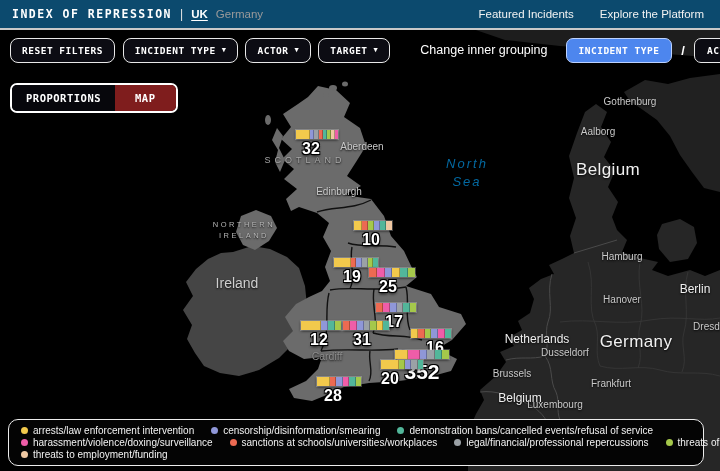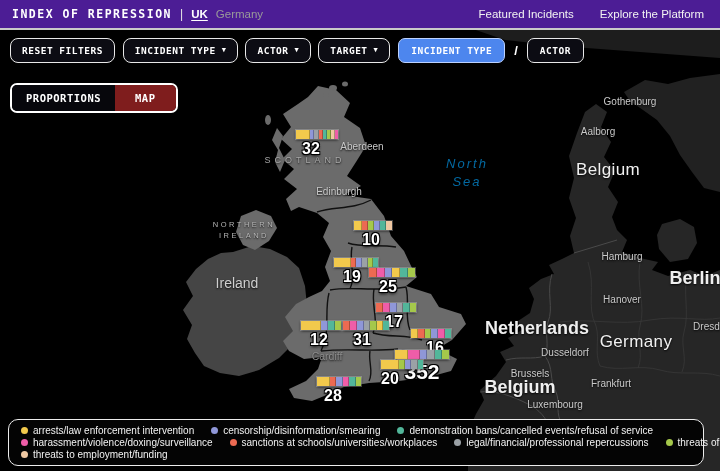--- a/index.html
+++ b/index.html
@@ -1,20 +1,20 @@
 <!DOCTYPE html>
 <html><head>
 <meta charset="utf-8">
 <style>
   html,body{margin:0;padding:0;background:#000;}
   .screen{position:relative;width:720px;height:471px;overflow:hidden;background:#000;
     font-family:"Liberation Sans",sans-serif;color:#fff;}
   svg#map-svg{position:absolute;inset:0;}
   
-  header{position:absolute;top:0;left:0;right:0;height:28px;background:#4c1d95;
+  header{position:absolute;top:0;left:0;right:0;height:28px;background:#0c4a6e;
     border-bottom:2px solid #c9c9c9;display:flex;align-items:center;padding:0 12px;z-index:40;}
   .brand{display:flex;align-items:center;gap:8px;}
   .app-title{font-family:"DejaVu Sans Mono",monospace;font-weight:bold;font-size:11.5px;letter-spacing:1.5px;}
   .brand .sep{color:#e6e6e6;font-size:12px;}
   .country-tab{font-size:11.5px;cursor:pointer;}
   .country-tab.active{color:#fff;font-weight:bold;text-decoration:underline;text-underline-offset:2px;}
   .country-tab.inactive{color:#9a9a9a;}
   nav#top-nav{margin-left:auto;display:flex;gap:26px;padding-right:4px;}
   nav#top-nav .nav-item{font-size:11.5px;color:#f2f2f2;cursor:pointer;}
   
@@ -36,21 +36,21 @@
   #view-toggle .opt{font-family:"DejaVu Sans Mono",monospace;font-weight:bold;font-size:10.5px;
     letter-spacing:.5px;color:#fff;padding:7px 14px;background:#07070c;cursor:pointer;}
   #view-toggle .opt.active{background:#7f1d1d;padding:7px 20px;}
   
   #label-layer{position:absolute;inset:0;z-index:10;pointer-events:none;}
   .map-label{position:absolute;transform:translate(-50%,-50%);white-space:pre-line;text-align:center;
     text-shadow:0 1px 2px rgba(0,0,0,.9);}
   .lbl-city{font-size:10px;color:#c9c9c9;}
   .lbl-city-dim{font-size:10.5px;color:#8d8d8d;}
   .lbl-country-lg{font-size:17px;color:#f1f1f1;letter-spacing:.4px;}
-  .lbl-country-md{font-size:18px;color:#efefef;font-weight:bold;}
+  .lbl-country-md{font-size:12px;color:#efefef;font-weight:normal;margin-top:11px;}
   .lbl-country-ire{font-size:14px;color:#cfcfcf;}
   .lbl-region-spaced{font-size:9px;letter-spacing:4px;color:#a6a6a6;}
   .lbl-region-spaced-small{font-size:7.5px;letter-spacing:2.5px;color:#b5b5b5;line-height:1.5;}
   .lbl-sea{font-size:13px;font-style:italic;color:#0369a1;letter-spacing:2px;line-height:1.4;}
   
   #marker-layer{position:absolute;inset:0;z-index:20;}
   .marker{position:absolute;}
   .marker .bar{display:flex;height:9px;box-shadow:0 0 0 1px rgba(255,255,255,.25),0 1px 3px rgba(0,0,0,.8);}
   .marker .bar span{border-right:1px solid rgba(0,0,0,.28);}
   .marker .bar span:last-child{border-right:none;}
@@ -138,21 +138,21 @@
       <span class="map-label lbl-city" style="left: 630px; top: 101px;">Gothenburg</span>
       <span class="map-label lbl-city" style="left: 598px; top: 131px;">Aalborg</span>
       <span class="map-label lbl-country-lg" style="left: 608px; top: 170px;">Belgium</span>
       <span class="map-label lbl-city" style="left: 622px; top: 256px;">Hamburg</span>
       <span class="map-label lbl-country-md" style="left: 695px; top: 278px;">Berlin</span>
       <span class="map-label lbl-city" style="left: 622px; top: 299px;">Hanover</span>
       <span class="map-label lbl-country-md" style="left: 537px; top: 328px;">Netherlands</span>
       <span class="map-label lbl-country-lg" style="left: 636px; top: 342px;">Germany</span>
       <span class="map-label lbl-city" style="left: 712px; top: 326px;">Dresden</span>
       <span class="map-label lbl-city" style="left: 565px; top: 352px;">Dusseldorf</span>
-      <span class="map-label lbl-city" style="left: 512px; top: 373px; margin-left: 18px;">Brussels</span>
+      <span class="map-label lbl-city" style="left: 512px; top: 373px;">Brussels</span>
       <span class="map-label lbl-country-md" style="left: 520px; top: 387px;">Belgium</span>
       <span class="map-label lbl-city" style="left: 611px; top: 383px;">Frankfurt</span>
       <span class="map-label lbl-city" style="left: 555px; top: 404px;">Luxembourg</span>
     </div>
 
   <div id="marker-layer">
       <div class="marker" style="left: 296px; top: 130px;">
         <div class="bar" style="width: 42px;">
           <span style="flex-grow: 36; background: rgb(242, 201, 76);"></span>
           <span style="flex-grow: 11; background: rgb(143, 151, 216);"></span>
@@ -297,20 +297,21 @@
         </button>
         <button class="pill">
           <span>ACTOR</span>
           <span class="caret">▼</span>
         </button>
         <button class="pill">
           <span>TARGET</span>
           <span class="caret">▼</span>
         </button>
       </div>
+    <span id="grouping-label">Change inner grouping</span>
     <div id="grouping-options">
         <button class="pill grp active">INCIDENT TYPE</button>
         <span class="grp-slash">/</span>
         <button class="pill grp">ACTOR</button>
       </div>
   </div>
 
   <div id="view-toggle">
       <span class="opt">PROPORTIONS</span>
       <span class="opt active">MAP</span>

